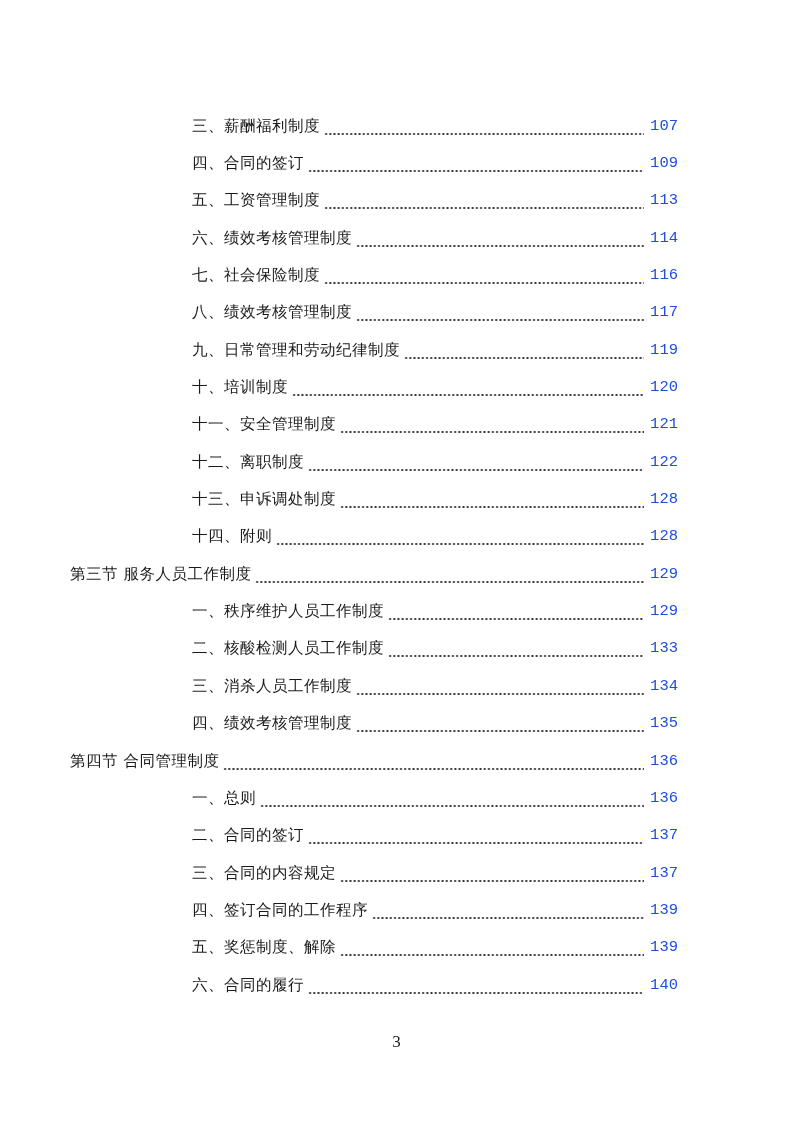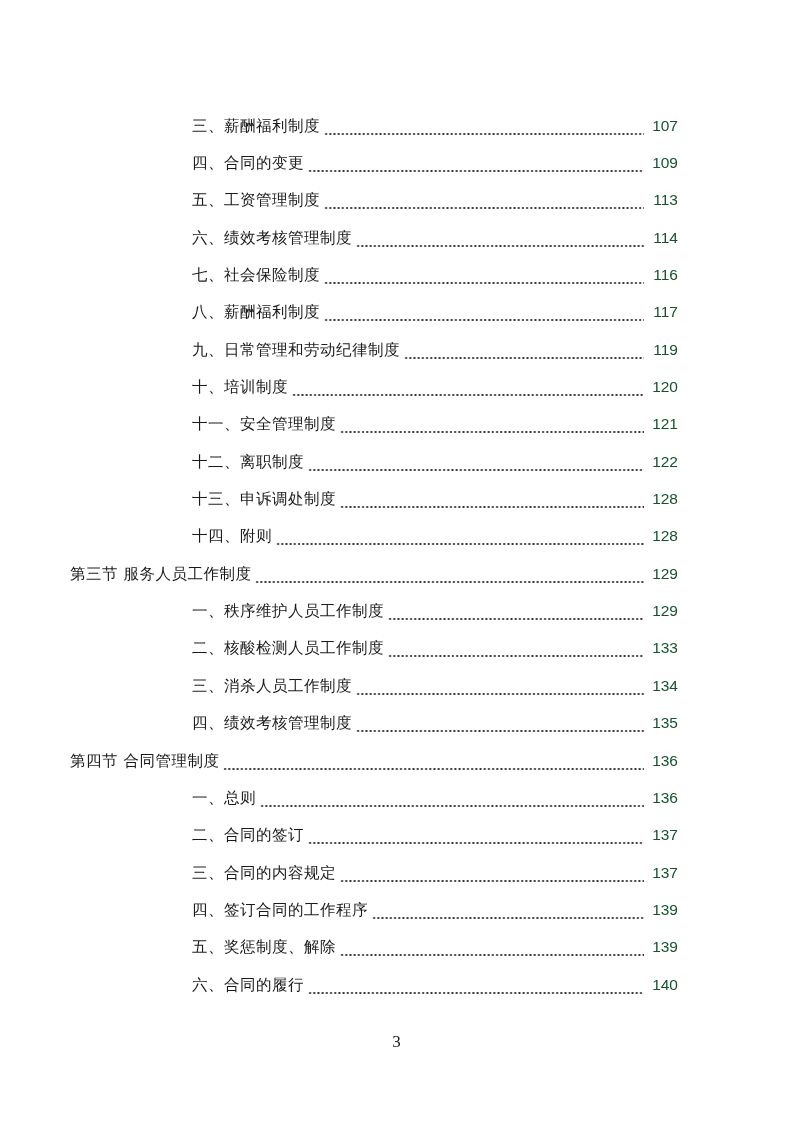--- a/index.html
+++ b/index.html
@@ -45,23 +45,23 @@
       margin: 0 2px;
       background-image: radial-gradient(circle, #333 0.9px, transparent 1.1px);
       background-size: 4.2px 4px;
       background-repeat: repeat-x;
       background-position: 0 19px;
     }
     .toc-row .page {
       width: 32px;
       text-align: right;
       margin-right: 121px;
-      font-family: Liberation Sans, sans-serif;
+      font-family: Liberation Mono, monospace;
       font-size: 15.5px;
-      color: #14532d;
+      color: #1d4ed8;
     }
     .page-number {
       position: absolute;
       top: 1032px;
       left: 0;
       width: 793px;
       text-align: center;
       font-family: "Liberation Serif", "DejaVu Serif", serif;
       font-size: 17px;
       color: #222;
@@ -70,41 +70,41 @@
 </head>
 <body>
 
 <div class="toc">
   <div class="toc-row level-2">
       <span class="label">三、薪酬福利制度</span>
       <span class="leader"></span>
       <span class="page">107</span>
     </div>
   <div class="toc-row level-2">
-      <span class="label">四、合同的变更</span>
+      <span class="label">四、合同的签订</span>
       <span class="leader"></span>
       <span class="page">109</span>
     </div>
   <div class="toc-row level-2">
       <span class="label">五、工资管理制度</span>
       <span class="leader"></span>
       <span class="page">113</span>
     </div>
   <div class="toc-row level-2">
       <span class="label">六、绩效考核管理制度</span>
       <span class="leader"></span>
       <span class="page">114</span>
     </div>
   <div class="toc-row level-2">
       <span class="label">七、社会保险制度</span>
       <span class="leader"></span>
       <span class="page">116</span>
     </div>
   <div class="toc-row level-2">
-      <span class="label">八、薪酬福利制度</span>
+      <span class="label">八、绩效考核管理制度</span>
       <span class="leader"></span>
       <span class="page">117</span>
     </div>
   <div class="toc-row level-2">
       <span class="label">九、日常管理和劳动纪律制度</span>
       <span class="leader"></span>
       <span class="page">119</span>
     </div>
   <div class="toc-row level-2">
       <span class="label">十、培训制度</span>

